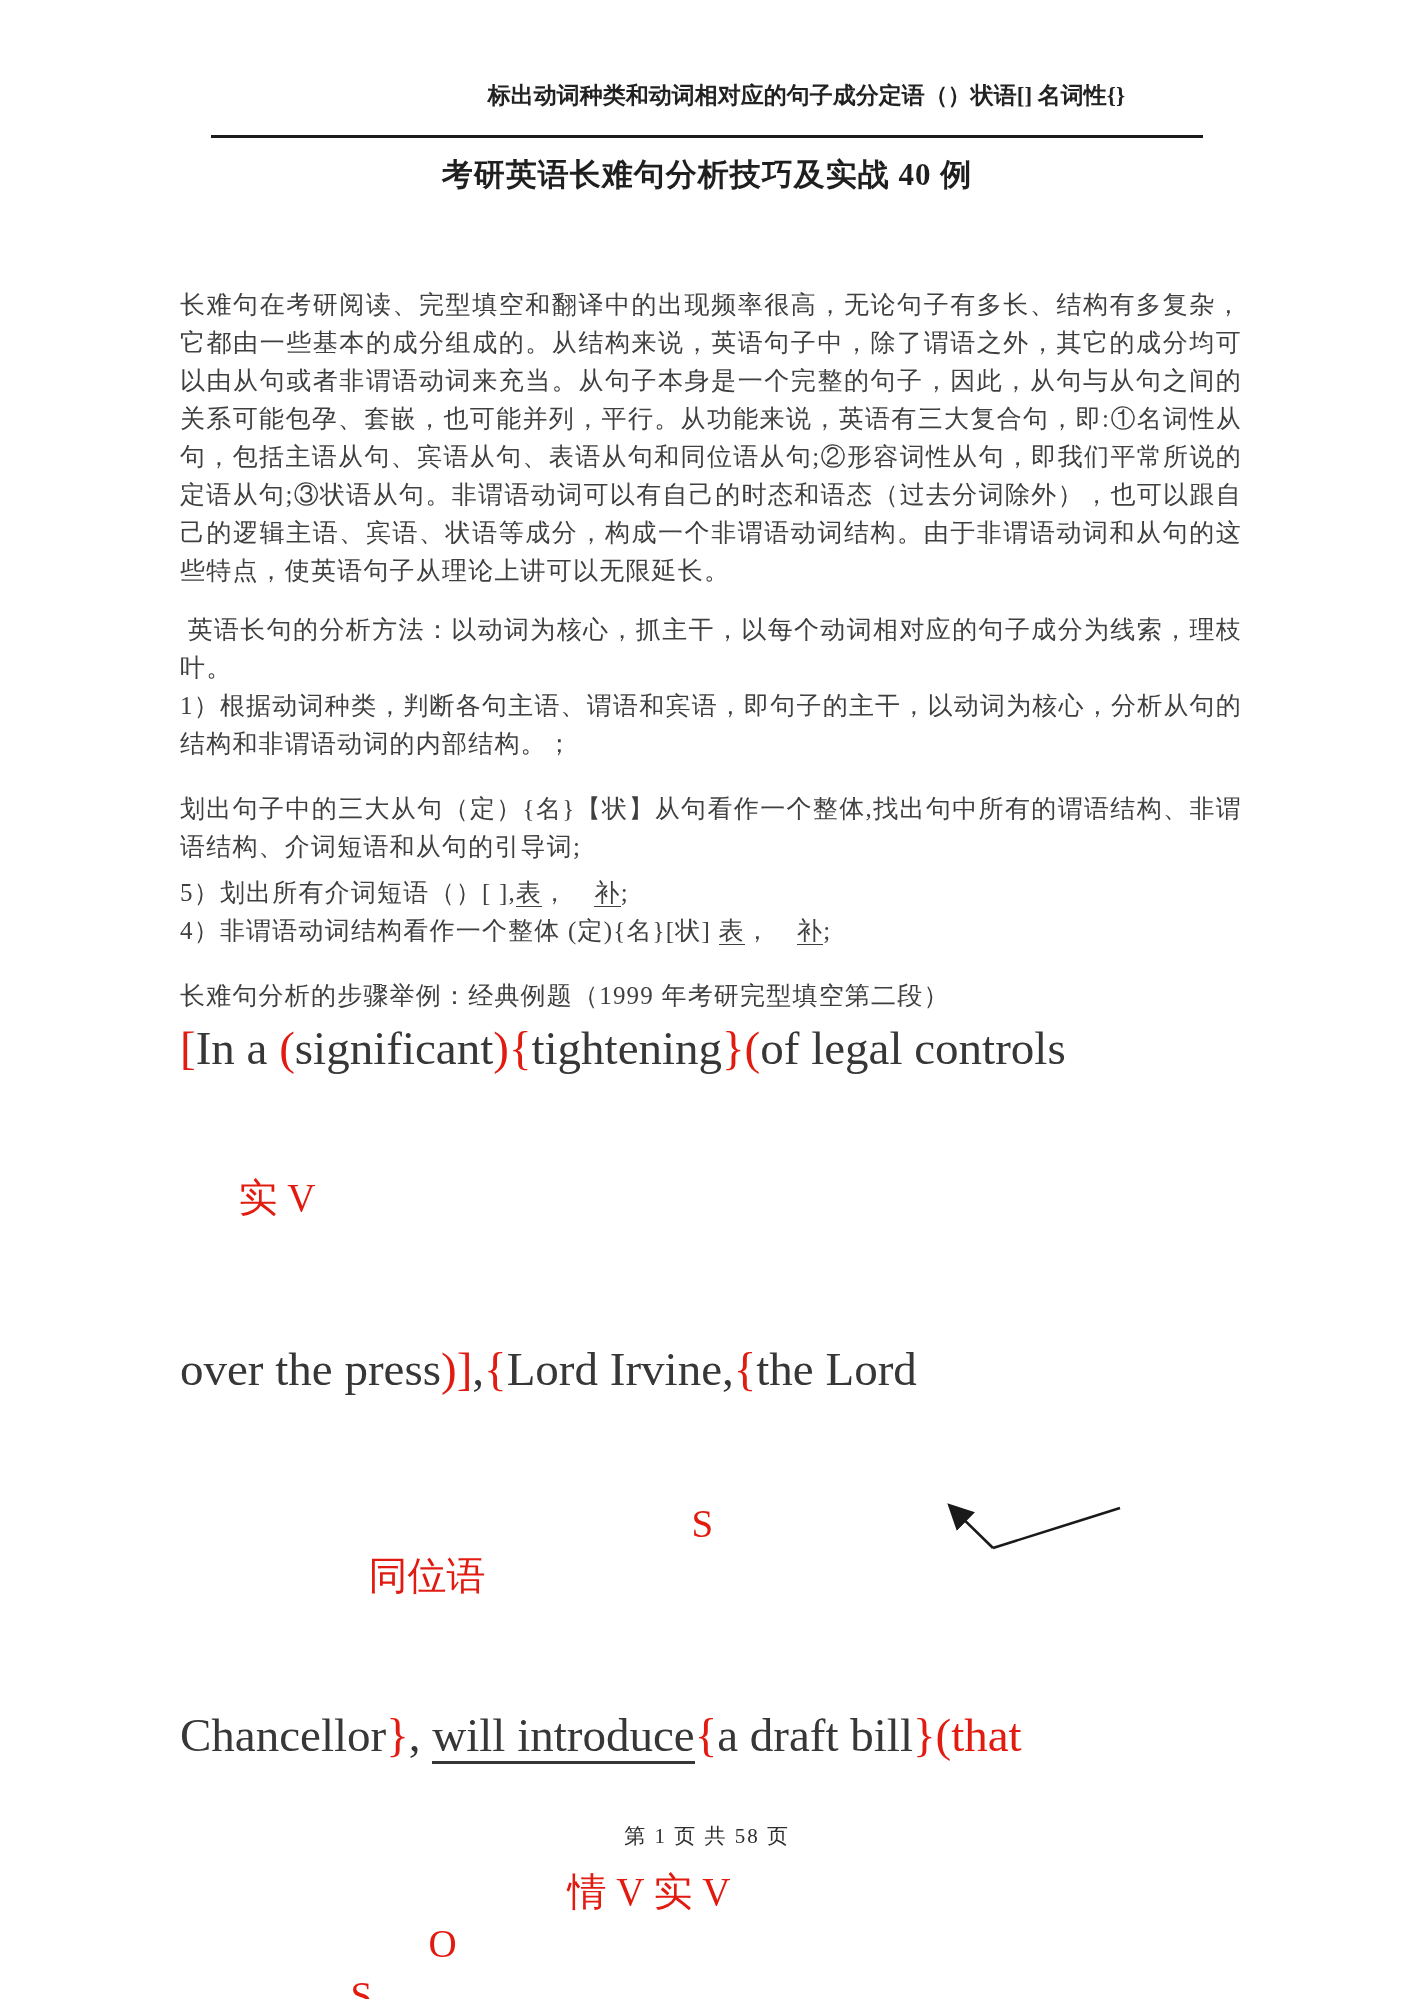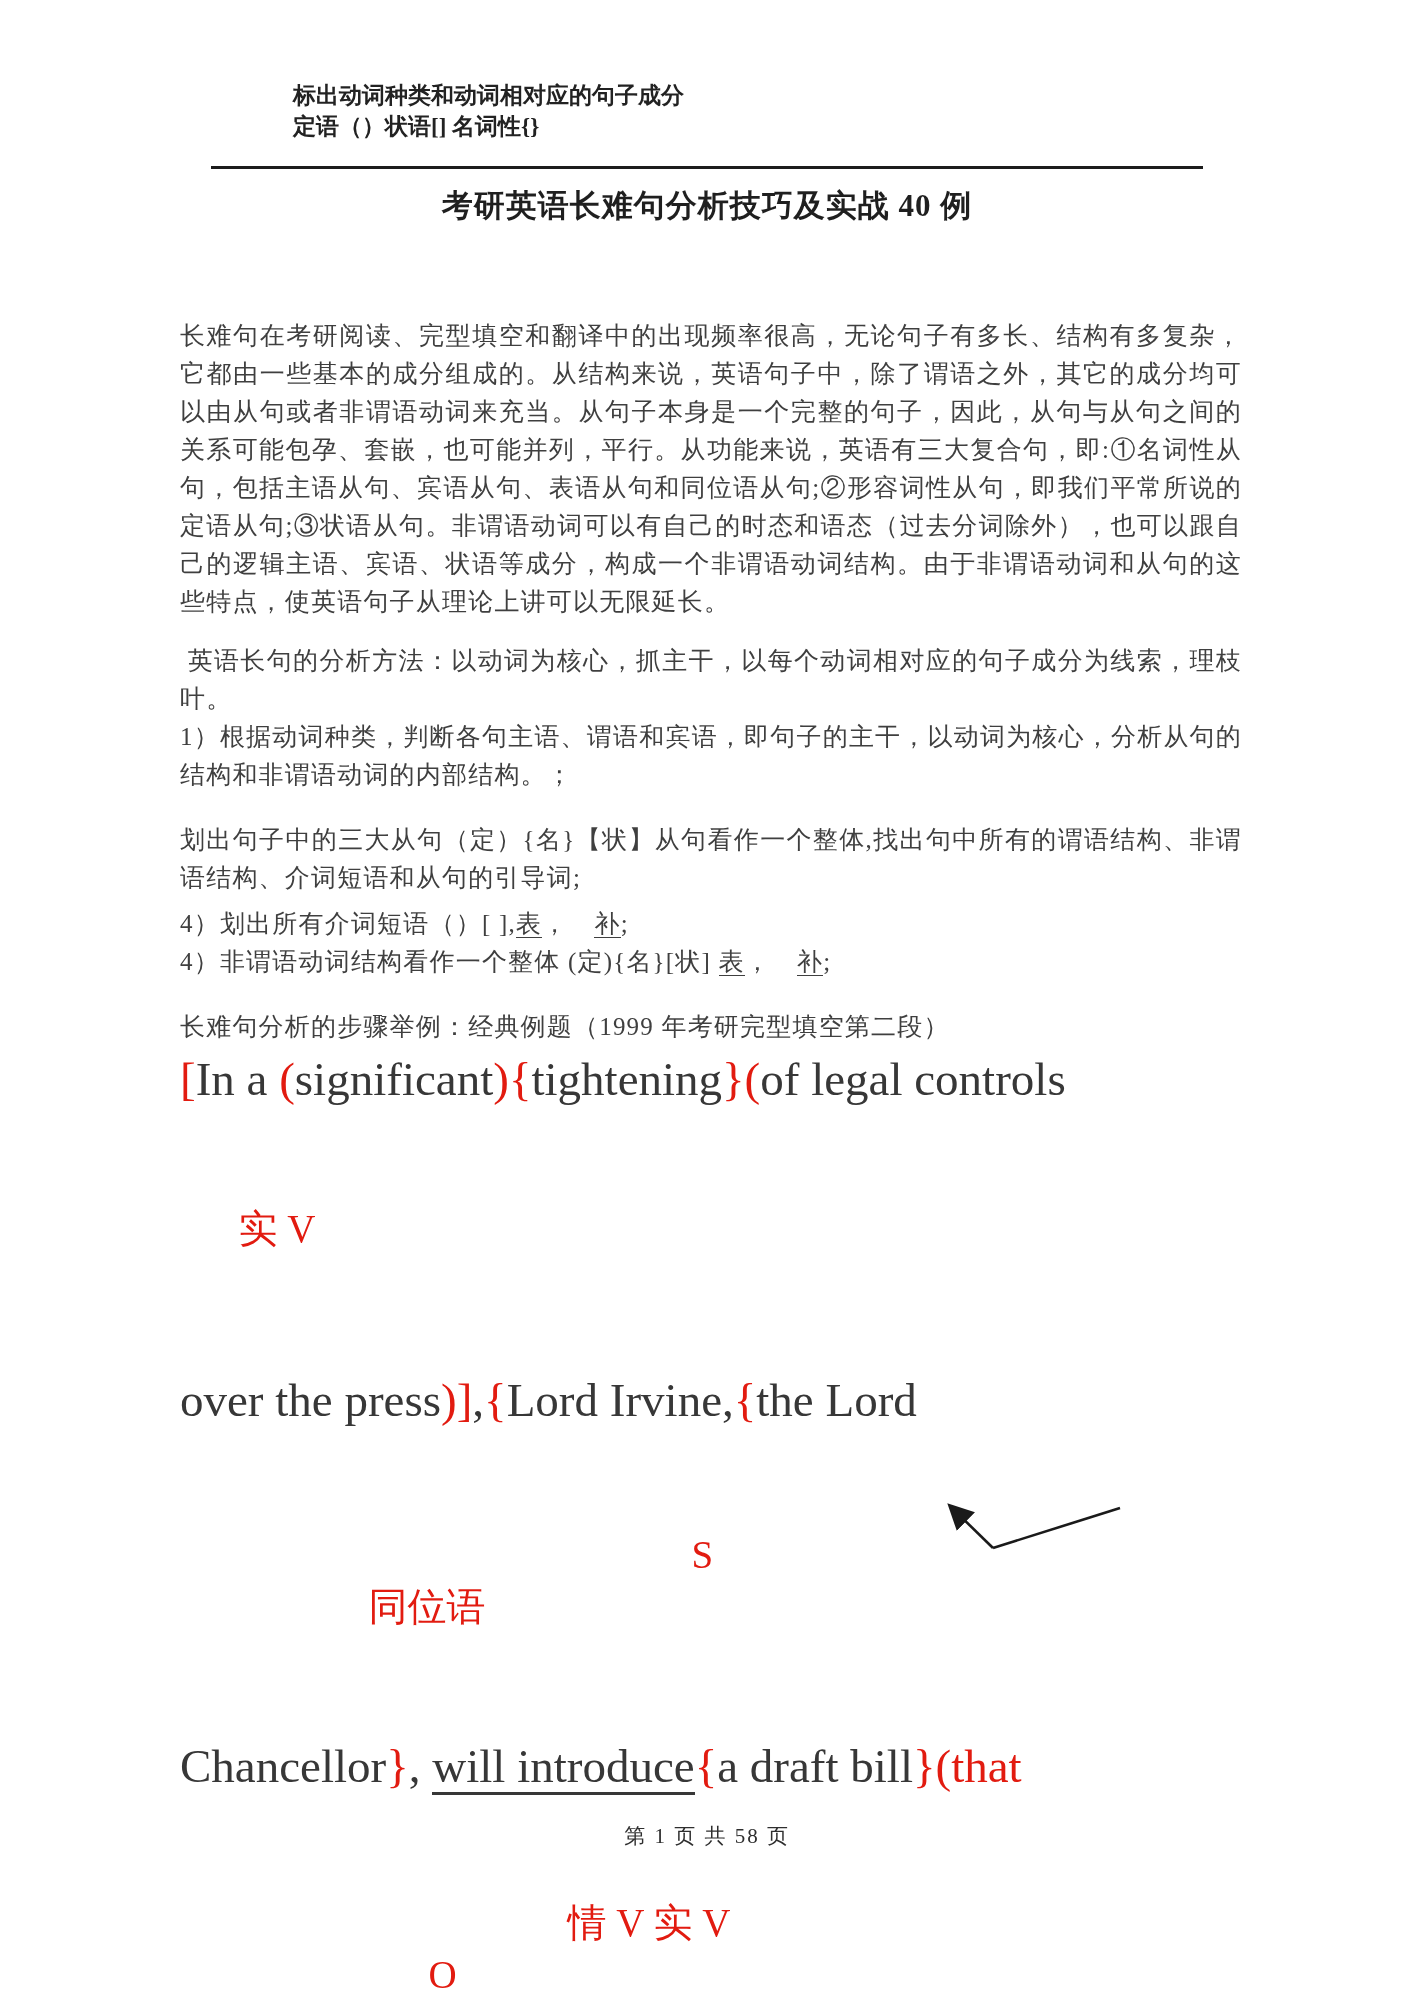--- a/index.html
+++ b/index.html
@@ -21,21 +21,20 @@
   .header{
     width:992px;
     margin:80px auto 0;
     display:flex;
     justify-content:flex-end;
     padding:0 78px 24px 82px;
     border-bottom:3px solid var(--rule);
     font-size:23px;
     font-weight:bold;
     color:#222;
-    flex-direction:column;
   }
   .title{
     margin-top:16px;
     text-align:center;
     font-size:31px;
     font-weight:bold;
     color:#1f1f1f;
     letter-spacing:1px;
   }
   .content{
@@ -106,21 +105,21 @@
 
   <h1 class="title">考研英语长难句分析技巧及实战 40 例</h1>
 
   <div class="content">
 
     <p class="body justify intro">长难句在考研阅读、完型填空和翻译中的出现频率很高，无论句子有多长、结构有多复杂，它都由一些基本的成分组成的。从结构来说，英语句子中，除了谓语之外，其它的成分均可以由从句或者非谓语动词来充当。从句子本身是一个完整的句子，因此，从句与从句之间的关系可能包孕、套嵌，也可能并列，平行。从功能来说，英语有三大复合句，即:①名词性从句，包括主语从句、宾语从句、表语从句和同位语从句;②形容词性从句，即我们平常所说的定语从句;③状语从句。非谓语动词可以有自己的时态和语态（过去分词除外），也可以跟自己的逻辑主语、宾语、状语等成分，构成一个非谓语动词结构。由于非谓语动词和从句的这些特点，使英语句子从理论上讲可以无限延长。</p>
 
     <p class="body justify lead"> 英语长句的分析方法：以动词为核心，抓主干，以每个动词相对应的句子成分为线索，理枝叶。</p>
     <p class="body justify">1）根据动词种类，判断各句主语、谓语和宾语，即句子的主干，以动词为核心，分析从句的结构和非谓语动词的内部结构。；</p>
     <p class="body justify step2">划出句子中的三大从句（定）{名}【状】从句看作一个整体,找出句中所有的谓语结构、非谓语结构、介词短语和从句的引导词;</p>
-    <p class="body step3"><span>4）划出所有介词短语（）[ ],</span><span class="u">表</span><span>，　</span><span class="u">补</span><span>;</span></p>
+    <p class="body step3"><span>5）划出所有介词短语（）[ ],</span><span class="u">表</span><span>，　</span><span class="u">补</span><span>;</span></p>
     <p class="body"><span>4）非谓语动词结构看作一个整体 (定){名}[状] </span><span class="u">表</span><span>，　</span><span class="u">补</span><span>;</span></p>
 
     <p class="body example-intro">长难句分析的步骤举例：经典例题（1999 年考研完型填空第二段）</p>
 
     <div class="bigline line-a"><span class="red">[</span><span>In a </span><span class="red">(</span><span>significant</span><span class="red">)</span><span class="red">{</span><span>tightening</span><span class="red">}</span><span class="red">(</span><span>of legal controls</span></div>
 
     <div class="ann ann-b">
       <span>实 V</span>
     </div>
 

